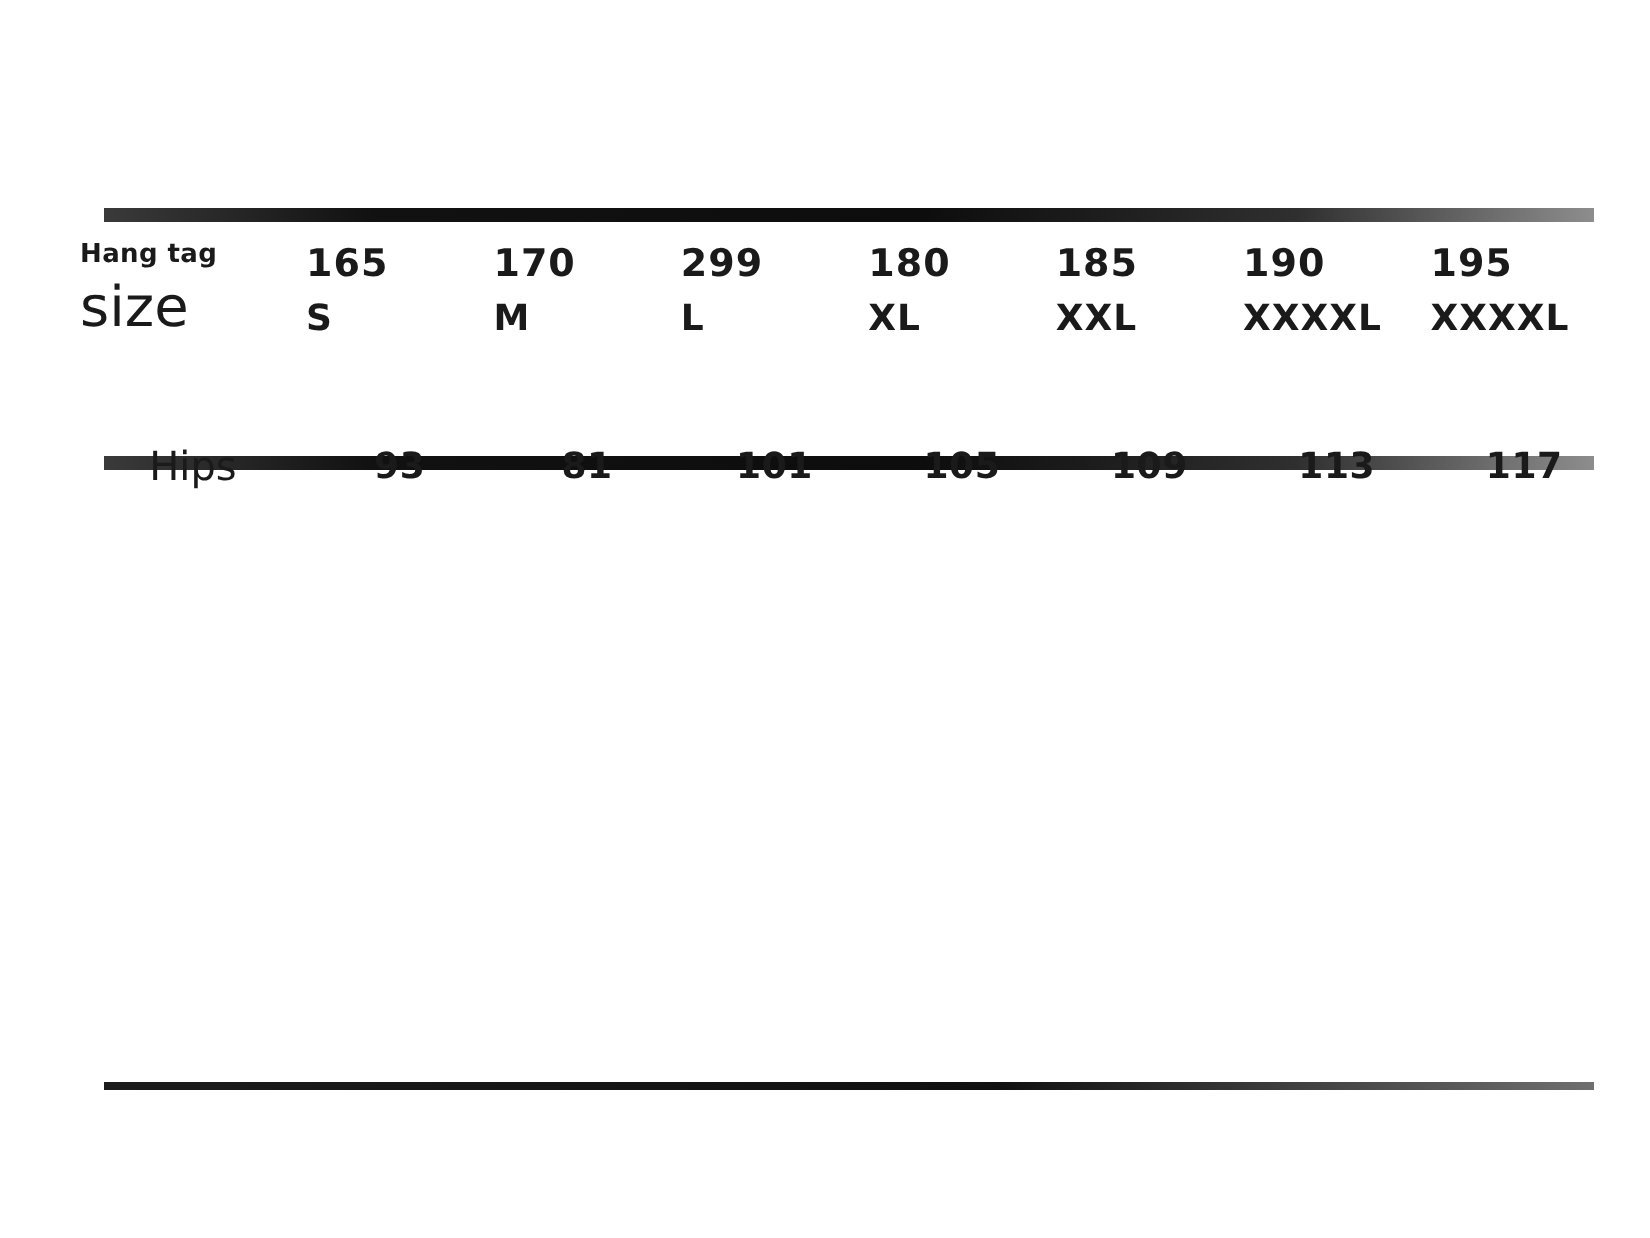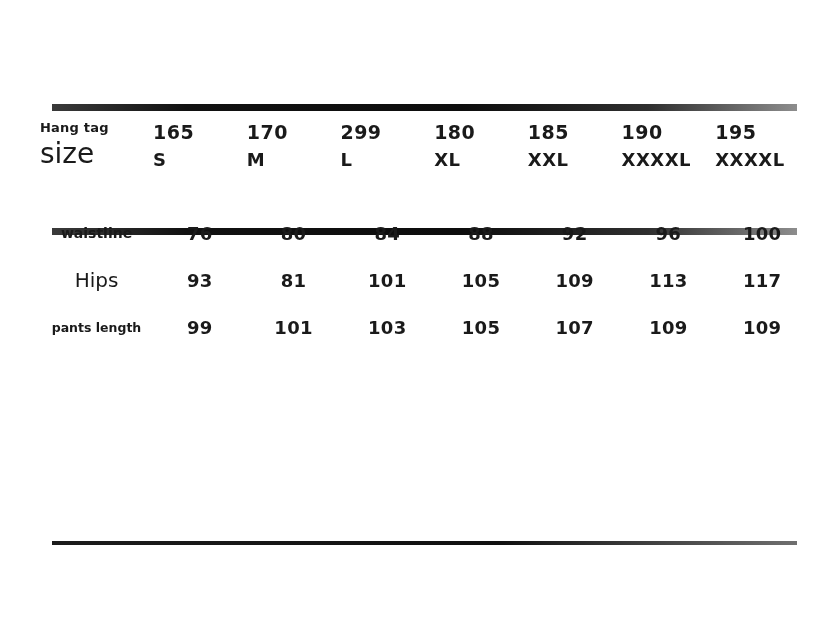--- a/index.html
+++ b/index.html
@@ -169,52 +169,32 @@
         <td class="head-cell">
           <span class="height">190</span>
           <span class="alpha">XXXXL</span>
         </td>
         <td class="head-cell">
           <span class="height">195</span>
           <span class="alpha">XXXXL</span>
         </td>
       </tr>
 
-      <tr class="body-row">
-        <td class="row-label sz-md">waistline</td>
-        <td class="cell-value">76</td>
-        <td class="cell-value">80</td>
-        <td class="cell-value">84</td>
-        <td class="cell-value">88</td>
-        <td class="cell-value">92</td>
-        <td class="cell-value">96</td>
-        <td class="cell-value">100</td>
-      </tr>
 
       <tr class="body-row">
         <td class="row-label sz-lg">Hips</td>
         <td class="cell-value">93</td>
         <td class="cell-value">81</td>
         <td class="cell-value">101</td>
         <td class="cell-value">105</td>
         <td class="cell-value">109</td>
         <td class="cell-value">113</td>
         <td class="cell-value">117</td>
       </tr>
 
-      <tr class="body-row">
-        <td class="row-label sz-sm">pants length</td>
-        <td class="cell-value">99</td>
-        <td class="cell-value">101</td>
-        <td class="cell-value">103</td>
-        <td class="cell-value">105</td>
-        <td class="cell-value">107</td>
-        <td class="cell-value">109</td>
-        <td class="cell-value">109</td>
-      </tr>
 
 
 
     </tbody>
   </table>
 
 
 </div>
 
 </body></html>

